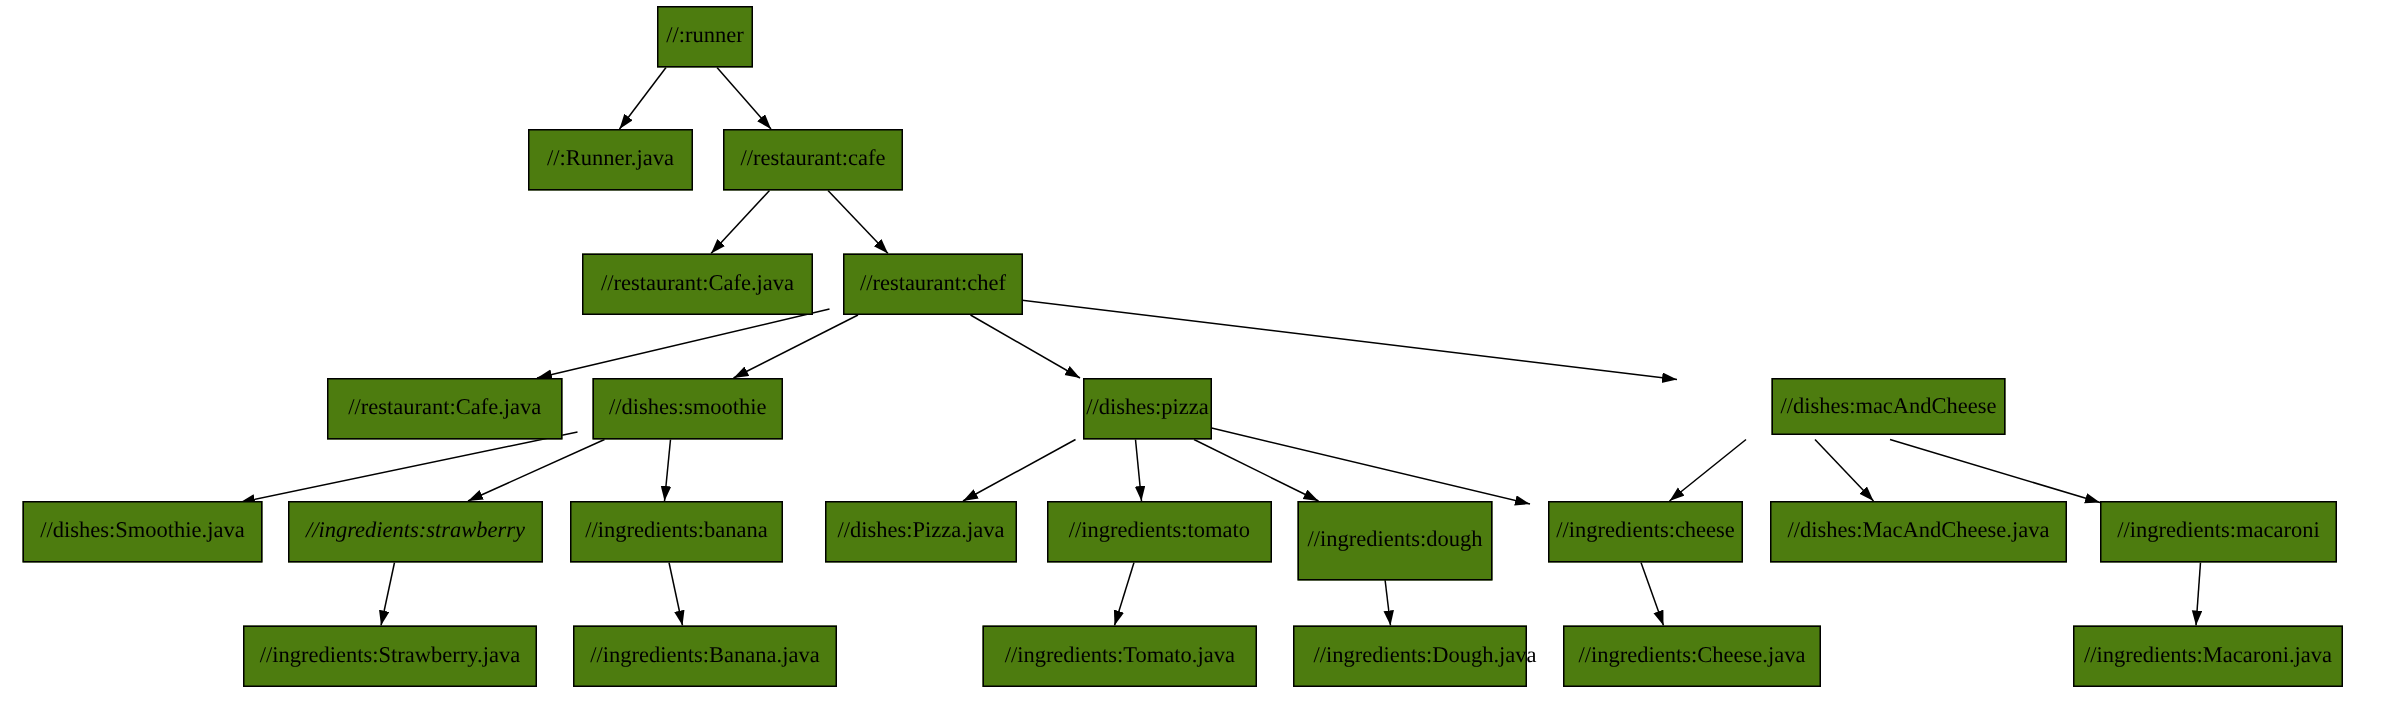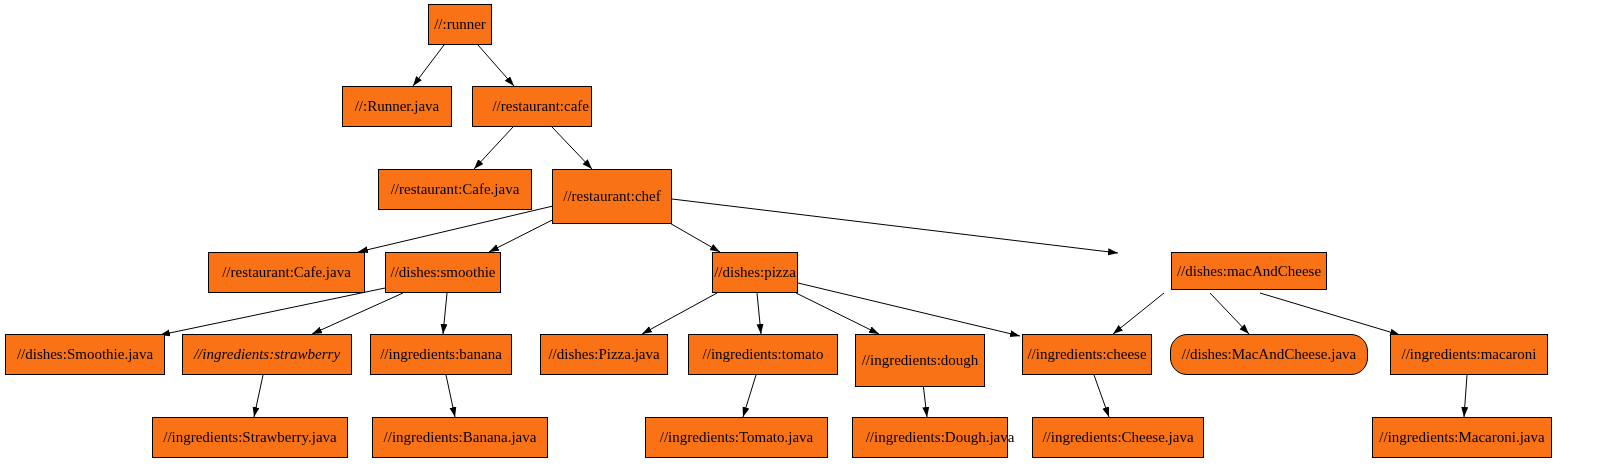--- a/index.html
+++ b/index.html
@@ -21,29 +21,30 @@
     width: 1600px;
     height: 468px;
   }
   .edges-svg line {
     stroke: #000000;
     stroke-width: 1;
   }
   .node {
     position: absolute;
     box-sizing: border-box;
-    background: #f97316;
+    background: #4d7c0f;
     border: 1px solid #000000;
     display: flex;
     align-items: center;
     justify-content: center;
     font-family: "Liberation Serif", "DejaVu Serif", serif;
     font-size: 15px;
     color: #000000;
     white-space: nowrap;
+    margin-left: 10px;
   }
   .node span {
     display: inline-block;
     padding: 0 2px;
   }
 </style>
 </head>
 <body>
 
 <div class="canvas">
@@ -80,33 +81,33 @@
         <line x1="1467" y1="375" x2="1464" y2="417" marker-end="url(#arrowhead)"></line>
       </g>
   </svg>
   <div>
       <div class="node" style="left: 428px; top: 4px; width: 64px; height: 41px;">
         <span>//:runner</span>
       </div>
       <div class="node" style="left: 342px; top: 86px; width: 110px; height: 41px;">
         <span>//:Runner.java</span>
       </div>
-      <div class="node" style="left: 472px; top: 86px; width: 120px; height: 41px; justify-content: flex-end;">
+      <div class="node" style="left: 472px; top: 86px; width: 120px; height: 41px;">
         <span>//restaurant:cafe</span>
       </div>
       <div class="node" style="left: 378px; top: 169px; width: 154px; height: 41px;">
         <span>//restaurant:Cafe.java</span>
       </div>
-      <div class="node" style="left: 552px; top: 169px; width: 120px; height: 55px;">
+      <div class="node" style="left: 552px; top: 169px; width: 120px; height: 41px;">
         <span>//restaurant:chef</span>
       </div>
       <div class="node" style="left: 208px; top: 252px; width: 157px; height: 41px;">
         <span>//restaurant:Cafe.java</span>
       </div>
-      <div class="node" style="left: 385px; top: 252px; width: 116px; height: 41px;">
+      <div class="node" style="left: 385px; top: 252px; width: 127px; height: 41px;">
         <span>//dishes:smoothie</span>
       </div>
       <div class="node" style="left: 712px; top: 252px; width: 86px; height: 41px;">
         <span>//dishes:pizza</span>
       </div>
       <div class="node" style="left: 1171px; top: 252px; width: 156px; height: 38px;">
         <span>//dishes:macAndCheese</span>
       </div>
       <div class="node" style="left: 5px; top: 334px; width: 160px; height: 41px;">
         <span>//dishes:Smoothie.java</span>
@@ -122,21 +123,21 @@
       </div>
       <div class="node" style="left: 688px; top: 334px; width: 150px; height: 41px;">
         <span>//ingredients:tomato</span>
       </div>
       <div class="node" style="left: 855px; top: 334px; width: 130px; height: 53px;">
         <span>//ingredients:dough</span>
       </div>
       <div class="node" style="left: 1022px; top: 334px; width: 130px; height: 41px;">
         <span>//ingredients:cheese</span>
       </div>
-      <div class="node" style="left: 1170px; top: 334px; width: 198px; height: 41px; border-radius: 17px;">
+      <div class="node" style="left: 1170px; top: 334px; width: 198px; height: 41px;">
         <span>//dishes:MacAndCheese.java</span>
       </div>
       <div class="node" style="left: 1390px; top: 334px; width: 158px; height: 41px;">
         <span>//ingredients:macaroni</span>
       </div>
       <div class="node" style="left: 152px; top: 417px; width: 196px; height: 41px;">
         <span>//ingredients:Strawberry.java</span>
       </div>
       <div class="node" style="left: 372px; top: 417px; width: 176px; height: 41px; font-family: Liberation Serif, serif;">
         <span>//ingredients:Banana.java</span>

